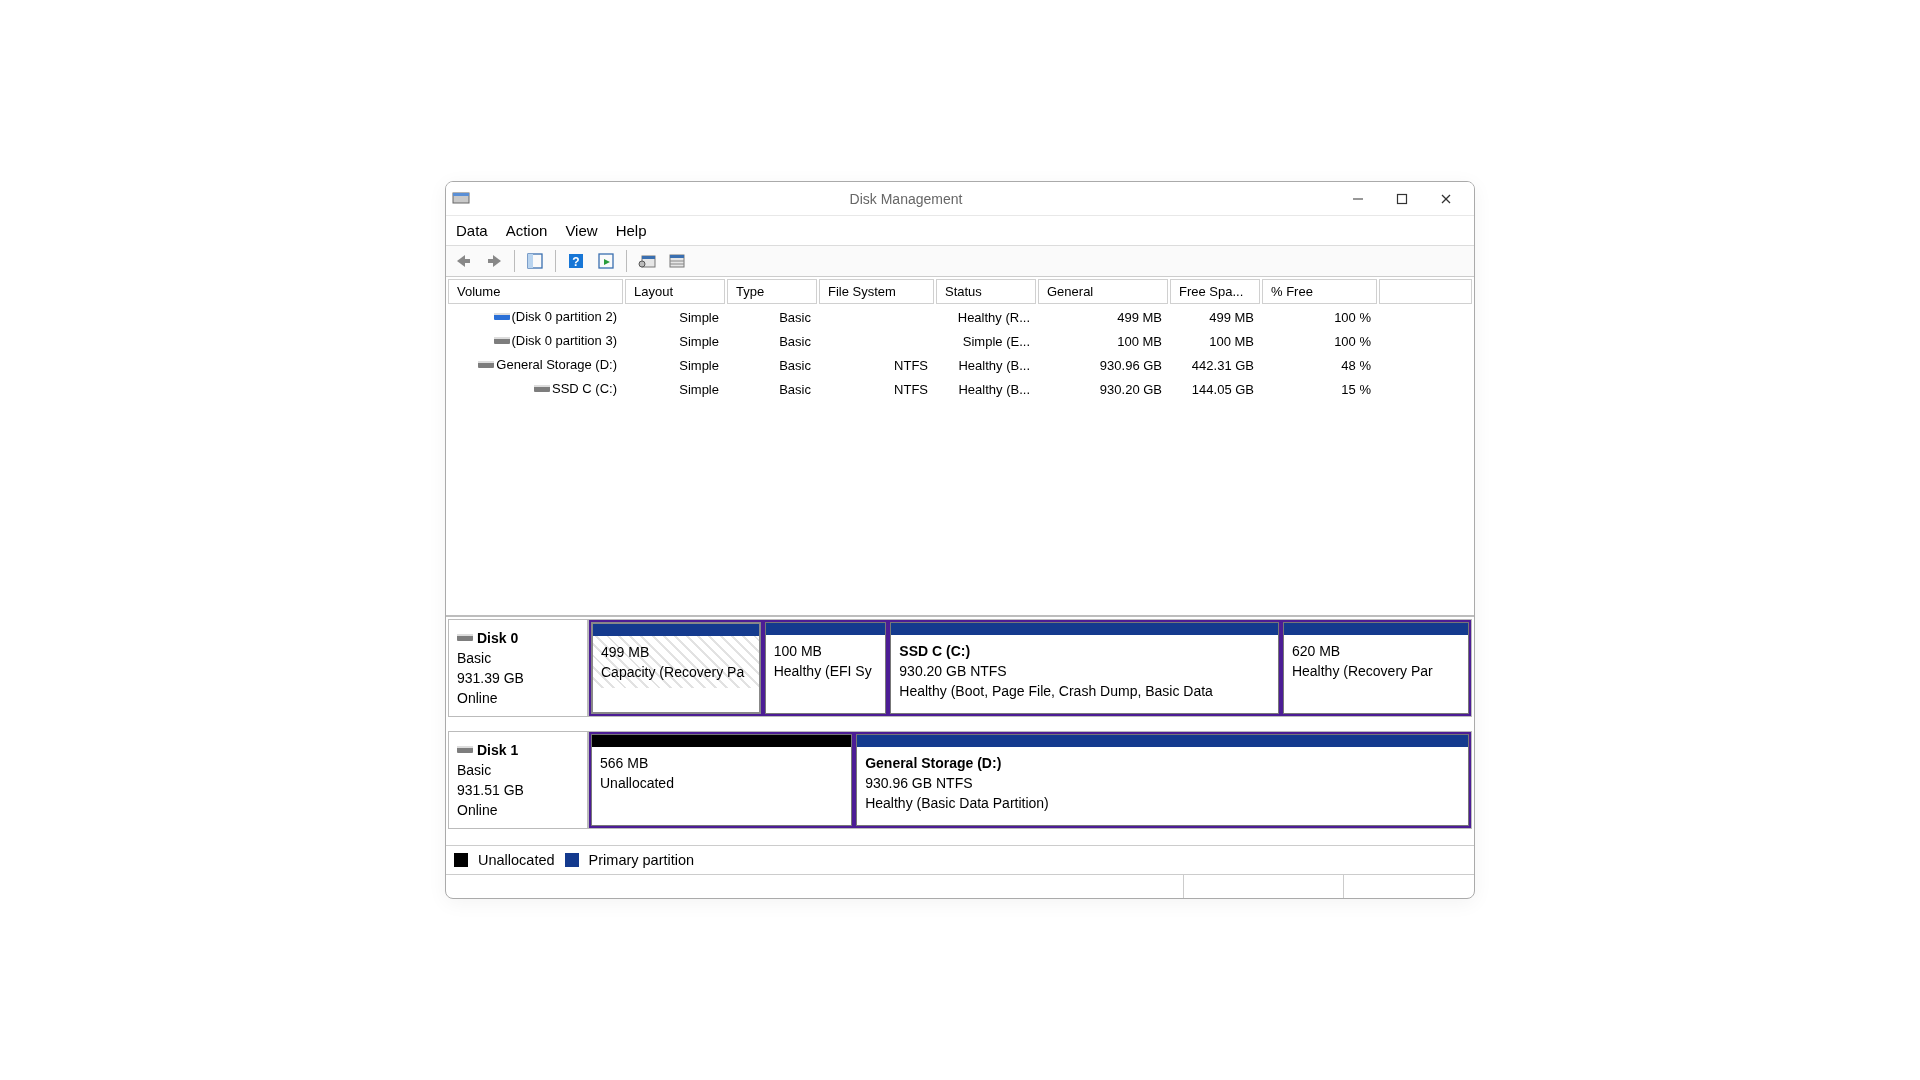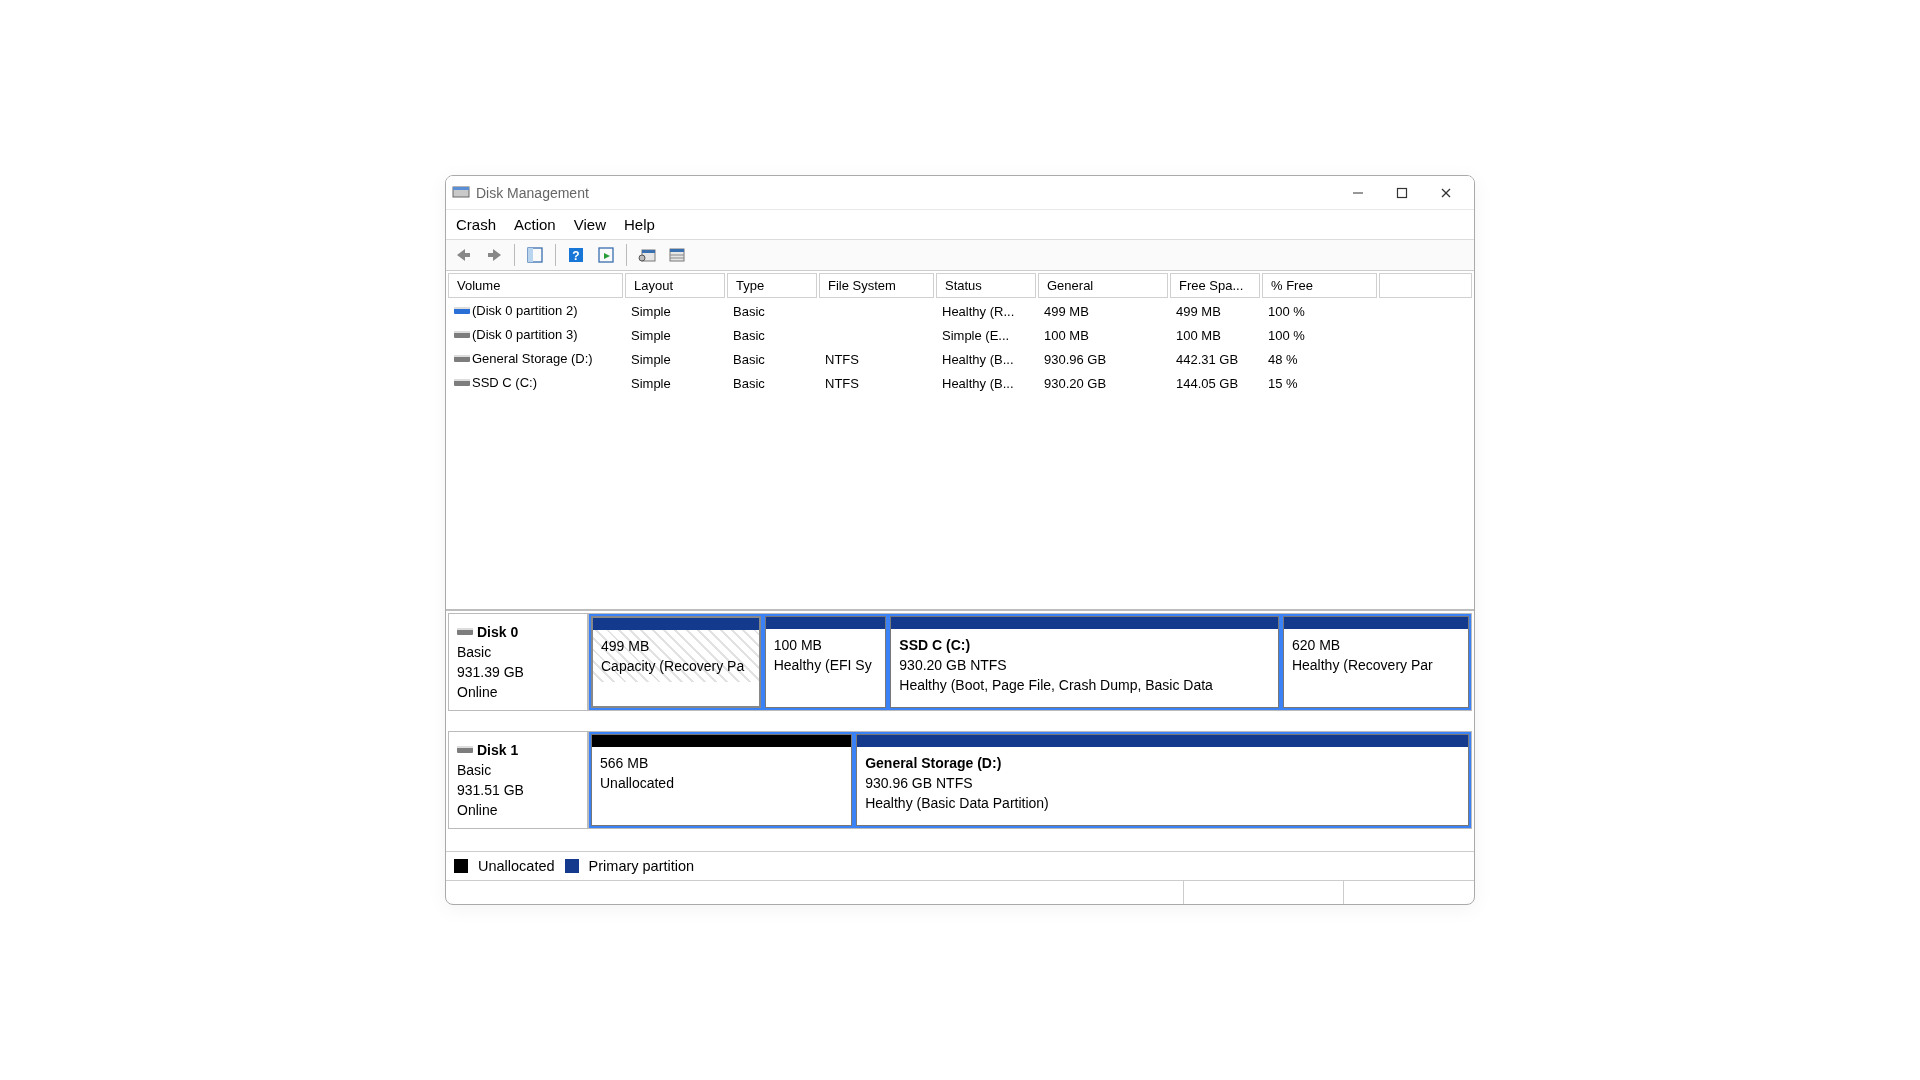--- a/index.html
+++ b/index.html
@@ -25,20 +25,21 @@
       overflow: hidden;
     }
     .titlebar {
       display: flex;
       align-items: center;
       height: 34px;
       padding: 0 6px;
       background: #fff;
       color: #666;
       border-bottom: 1px solid #e8e8e8;
+      text-align: center;
     }
     .titlebar .app-icon {
       width: 18px;
       height: 18px;
       margin-right: 6px;
       display: inline-block;
     }
     .titlebar .title {
       flex: 1;
       font-size: 14px;
@@ -102,35 +103,36 @@
       white-space: nowrap;
       overflow: hidden;
       text-overflow: ellipsis;
     }
     .vol-table td {
       padding: 2px 6px;
       white-space: nowrap;
       overflow: hidden;
       text-overflow: ellipsis;
       height: 22px;
+      text-align: right;
     }
     .vol-table .ico {
       width: 16px;
       display: inline-block;
       vertical-align: middle;
       margin-right: 2px;
     }
     .graphic-pane {
       padding: 2px;
     }
     .disk-row {
       display: flex;
       border: 1px solid #bbb;
-      margin-bottom: 20px;
-      background: #3b82f6;
+      margin-bottom: 14px;
+      background: #4c1d95;
     }
     .disk-header {
       width: 140px;
       min-width: 140px;
       background: #fff;
       border-right: 2px solid #bbb;
       padding: 8px;
       font-size: 14px;
       line-height: 20px;
     }
@@ -230,21 +232,21 @@
     </div>
     <div class="ctrl">
       <svg viewBox="0 0 12 12">
           <line x1="2" y1="2" x2="10" y2="10" stroke="#333" stroke-width="1.3"></line>
           <line x1="10" y1="2" x2="2" y2="10" stroke="#333" stroke-width="1.3"></line>
         </svg>
     </div>
   </div>
 
   <div class="menubar">
-    <span>Crash</span>
+    <span>Data</span>
     <span>Action</span>
     <span>View</span>
     <span>Help</span>
   </div>
 
   <div class="toolbar">
     <div class="tb">
       <svg width="18" height="16" viewBox="0 0 18 16">
           <polygon points="10,2 2,8 10,14" fill="#888"></polygon>
           <rect x="9" y="6" width="6" height="4" fill="#888"></rect>

